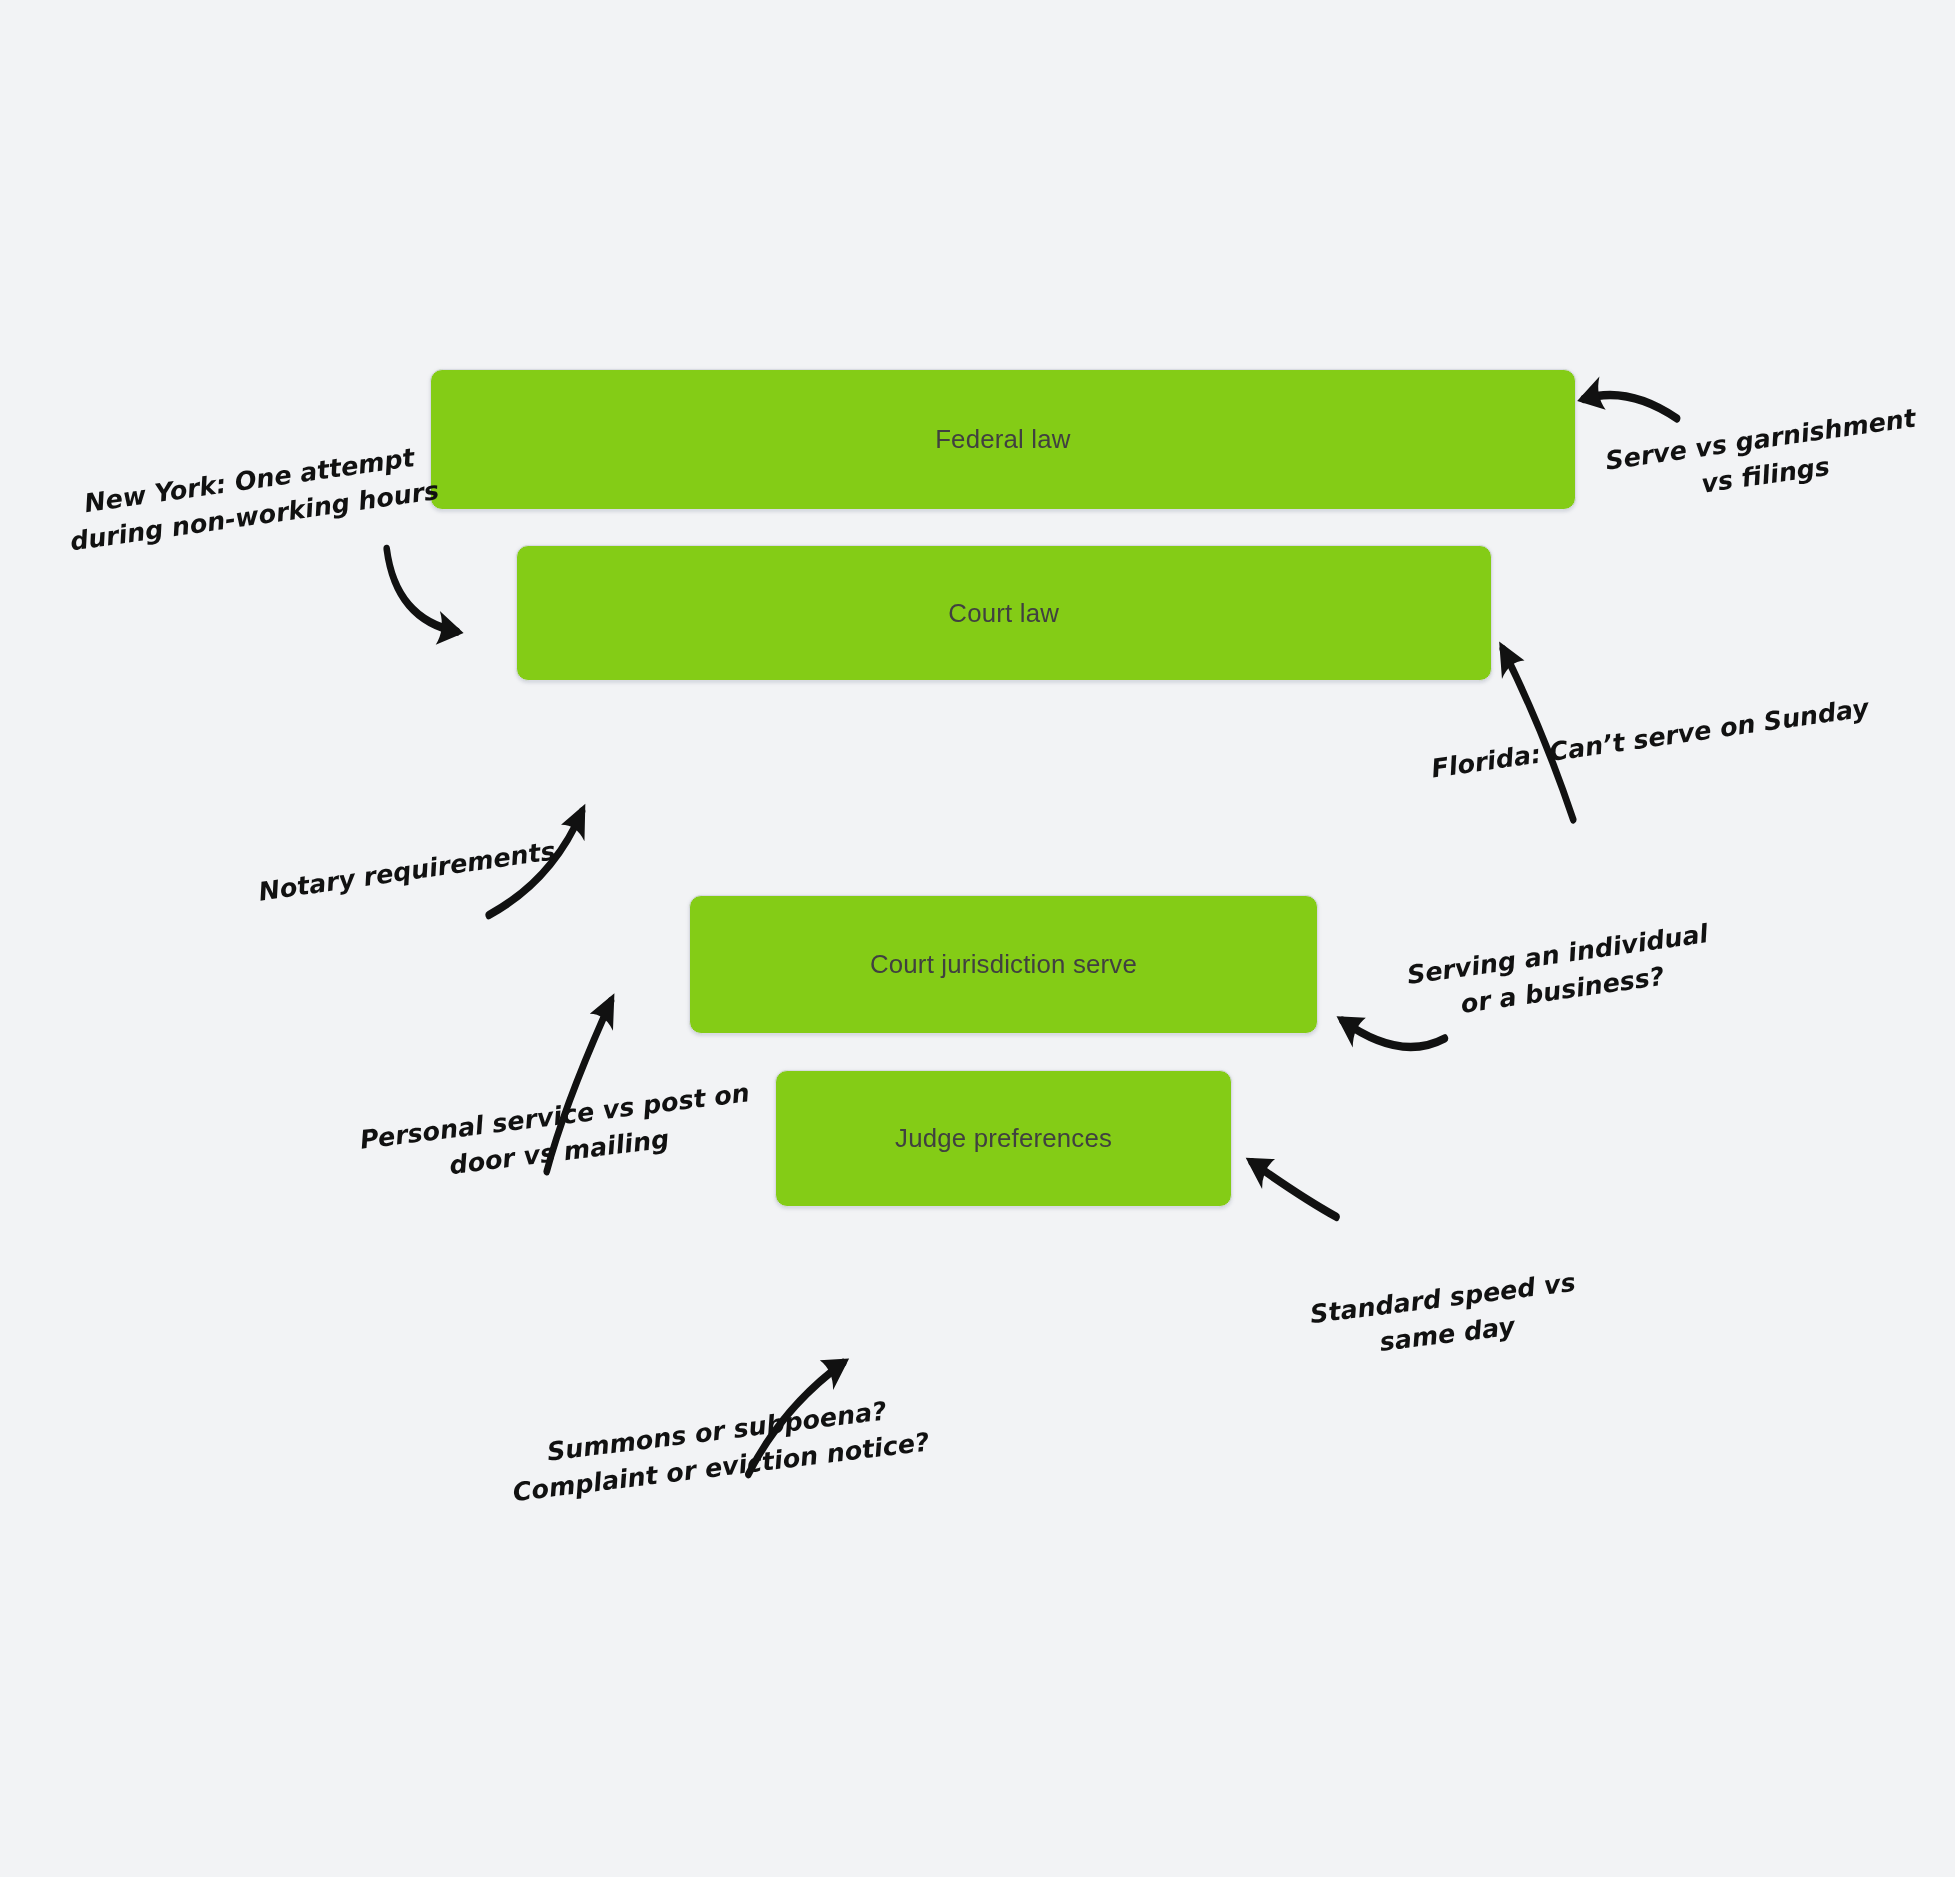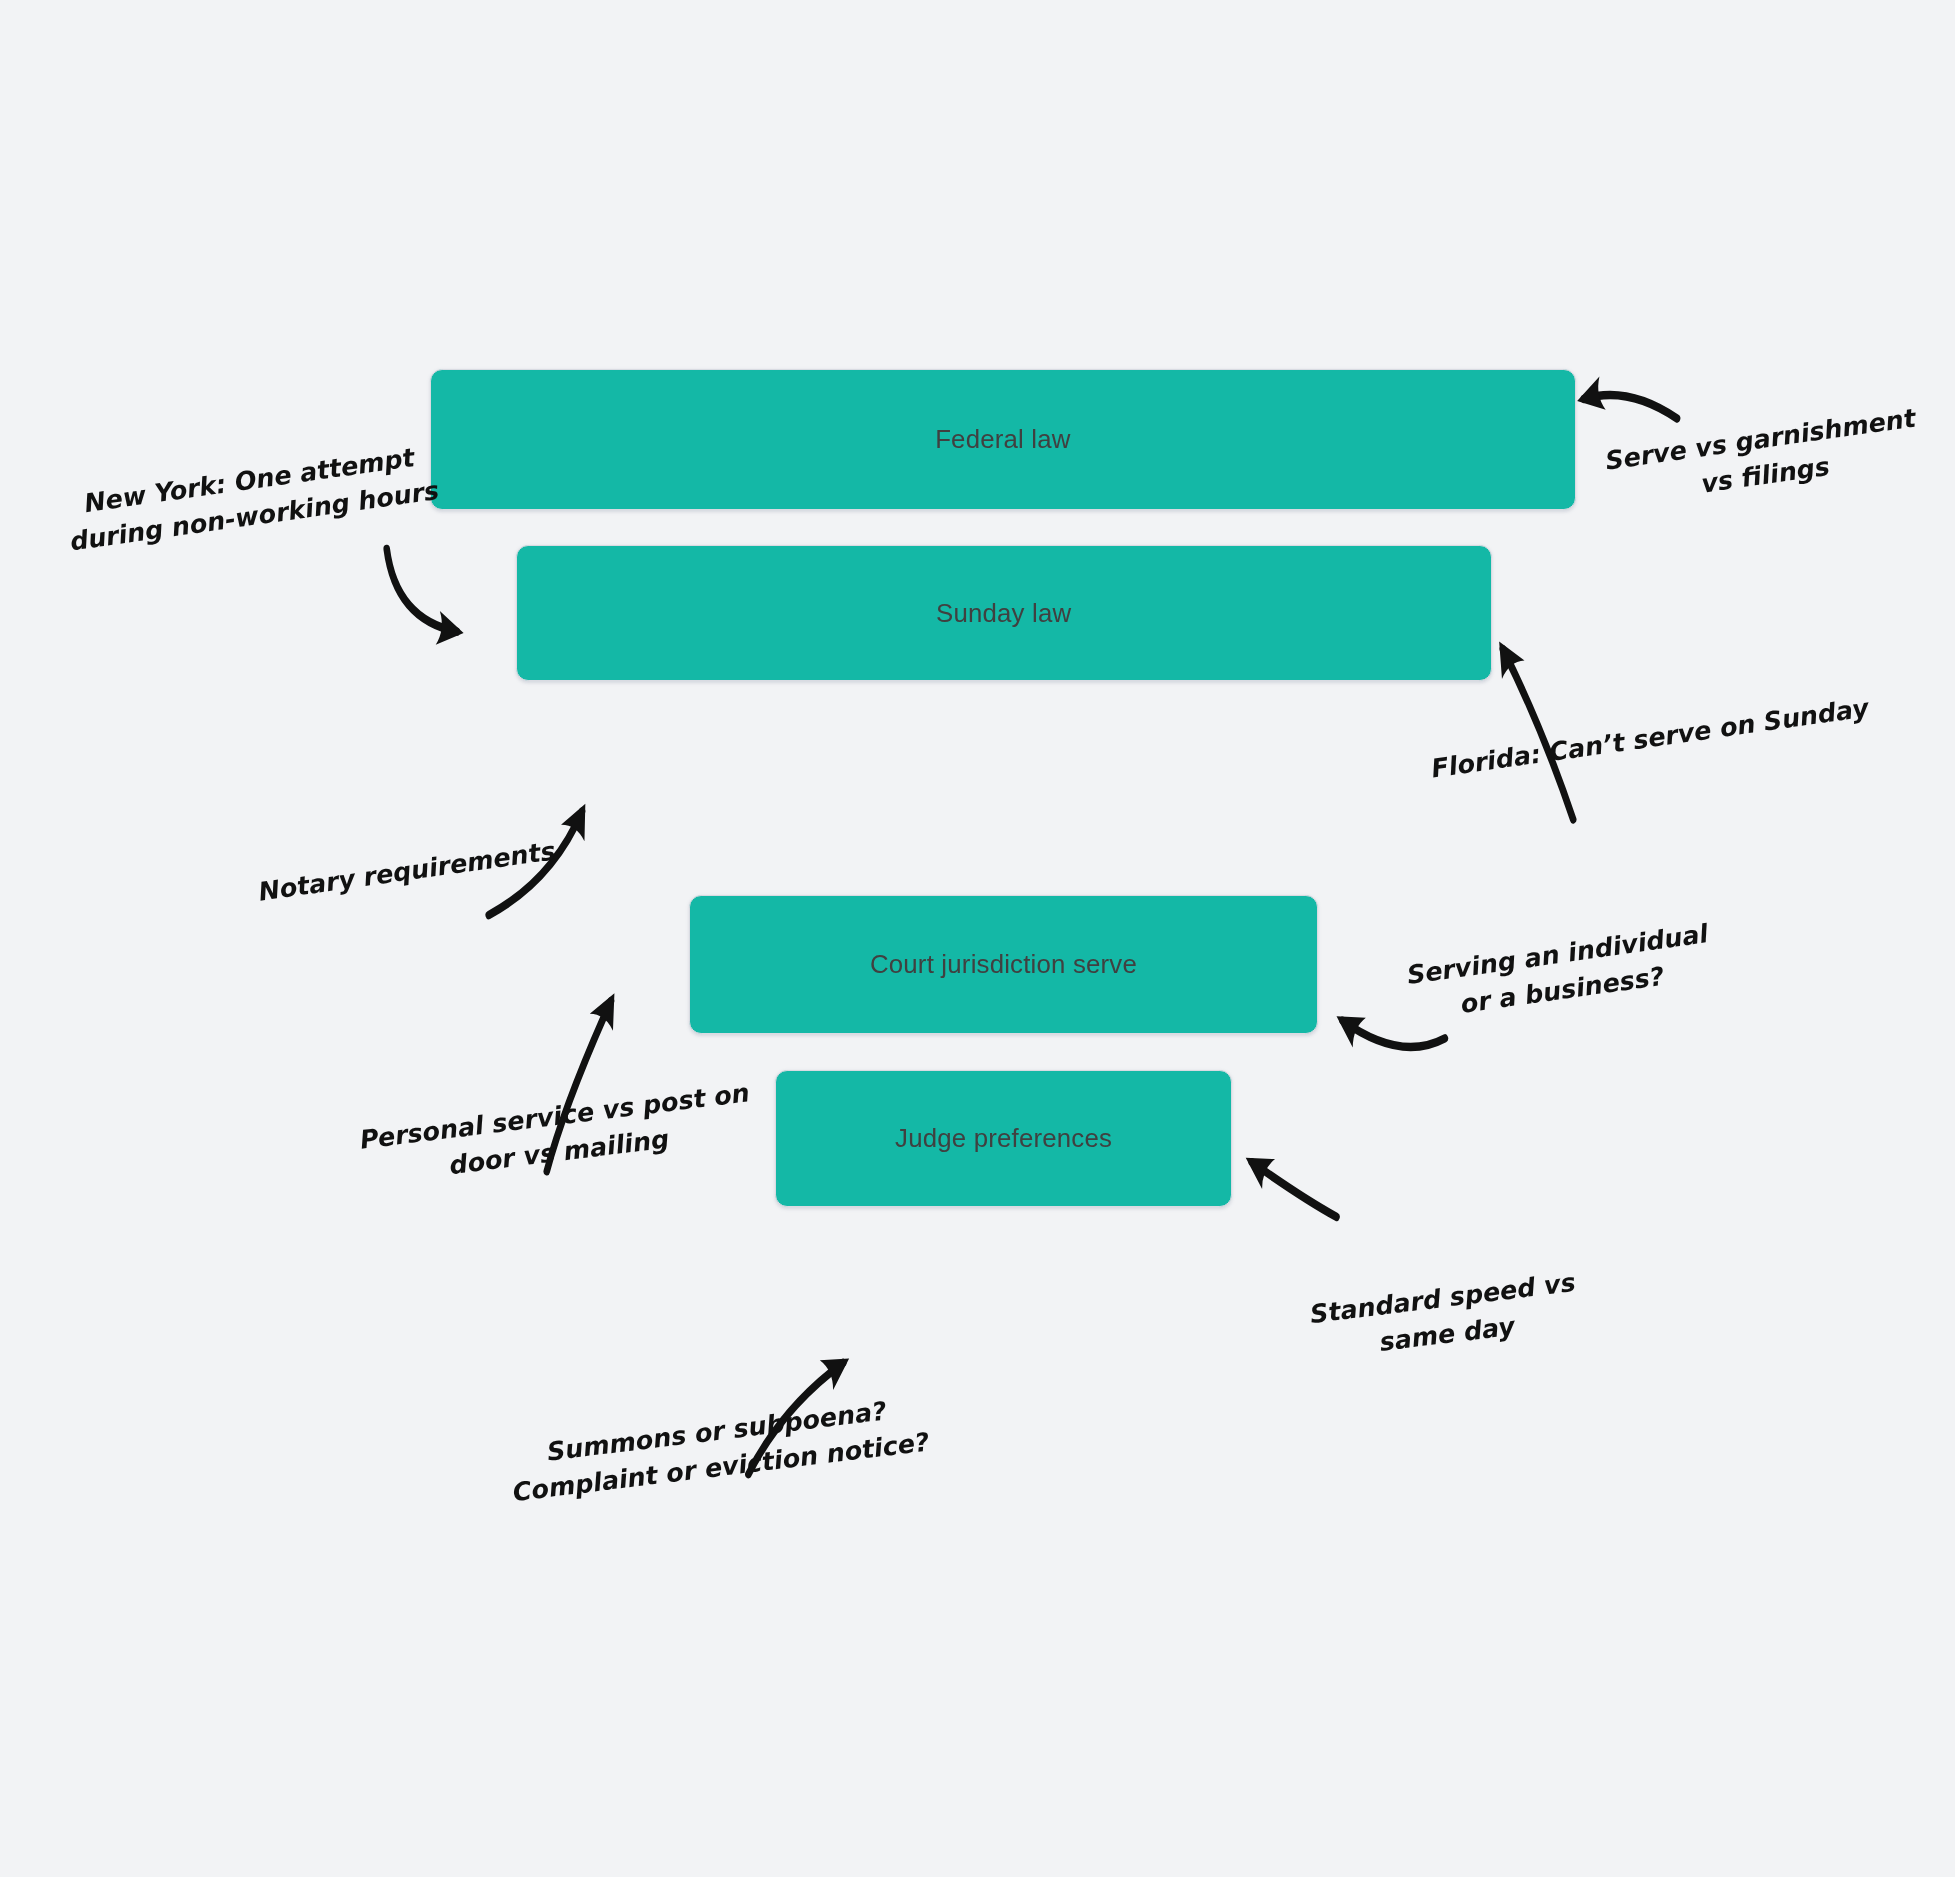--- a/index.html
+++ b/index.html
@@ -11,21 +11,21 @@
     position: absolute; inset: 0;
     font-family: "Liberation Sans", sans-serif;
   }
   .arrow-layer {
     position: absolute; inset: 0;
     width: 100%; height: 100%;
     display: block;
   }
   .box {
     position: absolute;
-    background: #14b8a6;
+    background: #84cc16;
     border: 0.095vw solid #d9dbe2;
     border-radius: 0.62vw;
     box-shadow: 0 0.1vw 0.18vw rgba(110, 120, 145, 0.22);
     display: flex;
     align-items: center;
     justify-content: center;
     box-sizing: border-box;
   }
   .box-label {
     font-size: 1.32vw;
@@ -71,21 +71,21 @@
     <path class="arrow-path" d="M447.5,748.8 Q462,706 500,640" marker-end="url(#ink-arrowhead)"></path>
     <path class="arrow-path" d="M1182.5,663.8 Q1146,679 1098.8,652.5" marker-end="url(#ink-arrowhead)"></path>
     <path class="arrow-path" d="M1093.8,778 Q1066,766 1024.5,743" marker-end="url(#ink-arrowhead)"></path>
     <path class="arrow-path" d="M612.5,942.5 Q640,900 690,871.3" marker-end="url(#ink-arrowhead)"></path>
   </svg>
 
   <div class="box" style="left: 21.98%; top: 19.65%; width: 58.64%; height: 7.5%;">
     <span class="box-label">Federal law</span>
   </div>
   <div class="box" style="left: 26.38%; top: 29.04%; width: 49.92%; height: 7.25%;">
-    <span class="box-label">Sunday law</span>
+    <span class="box-label">Court law</span>
   </div>
   <div class="box" style="left: 35.23%; top: 47.67%; width: 32.2%; height: 7.42%;">
     <span class="box-label">Court jurisdiction serve</span>
   </div>
   <div class="box" style="left: 39.64%; top: 56.98%; width: 23.39%; height: 7.33%; justify-content: center;">
     <span class="box-label">Judge preferences</span>
   </div>
 
   <div class="note" style="left: 12.89%; top: 26.55%; transform: translate(-50%, -50%) rotate(-8deg);">
     <span class="note-line">New York: One attempt</span>

